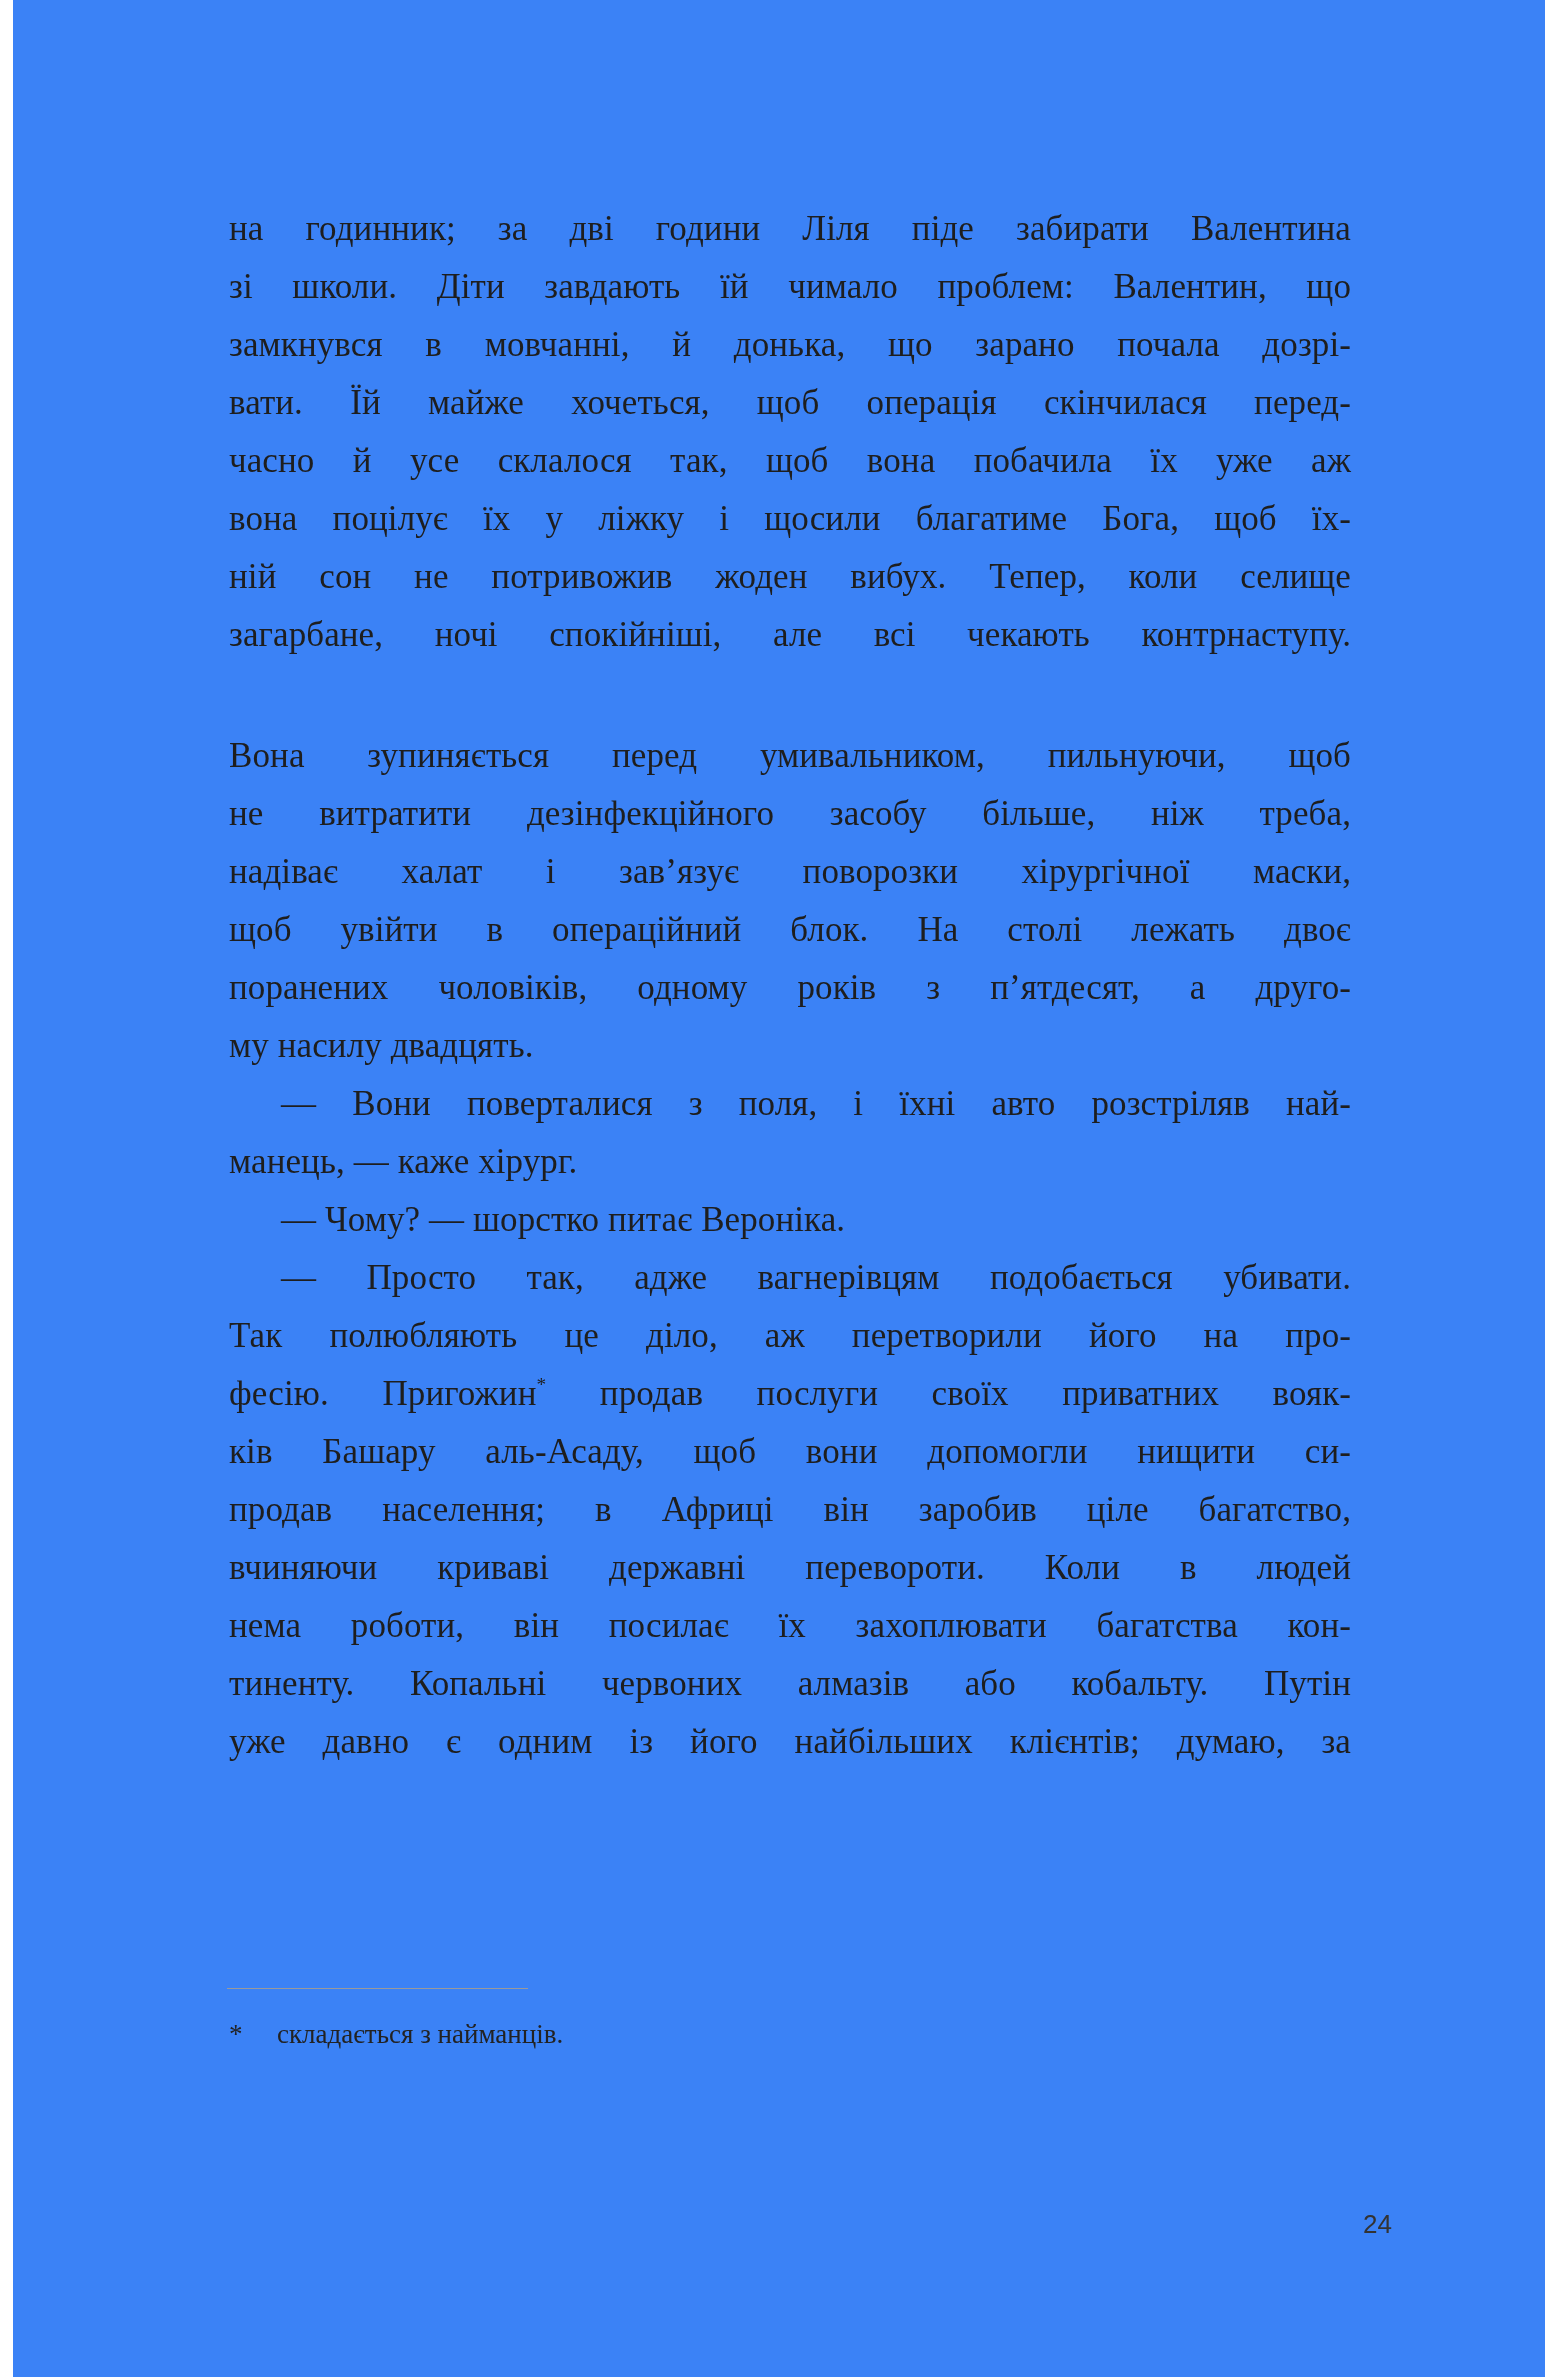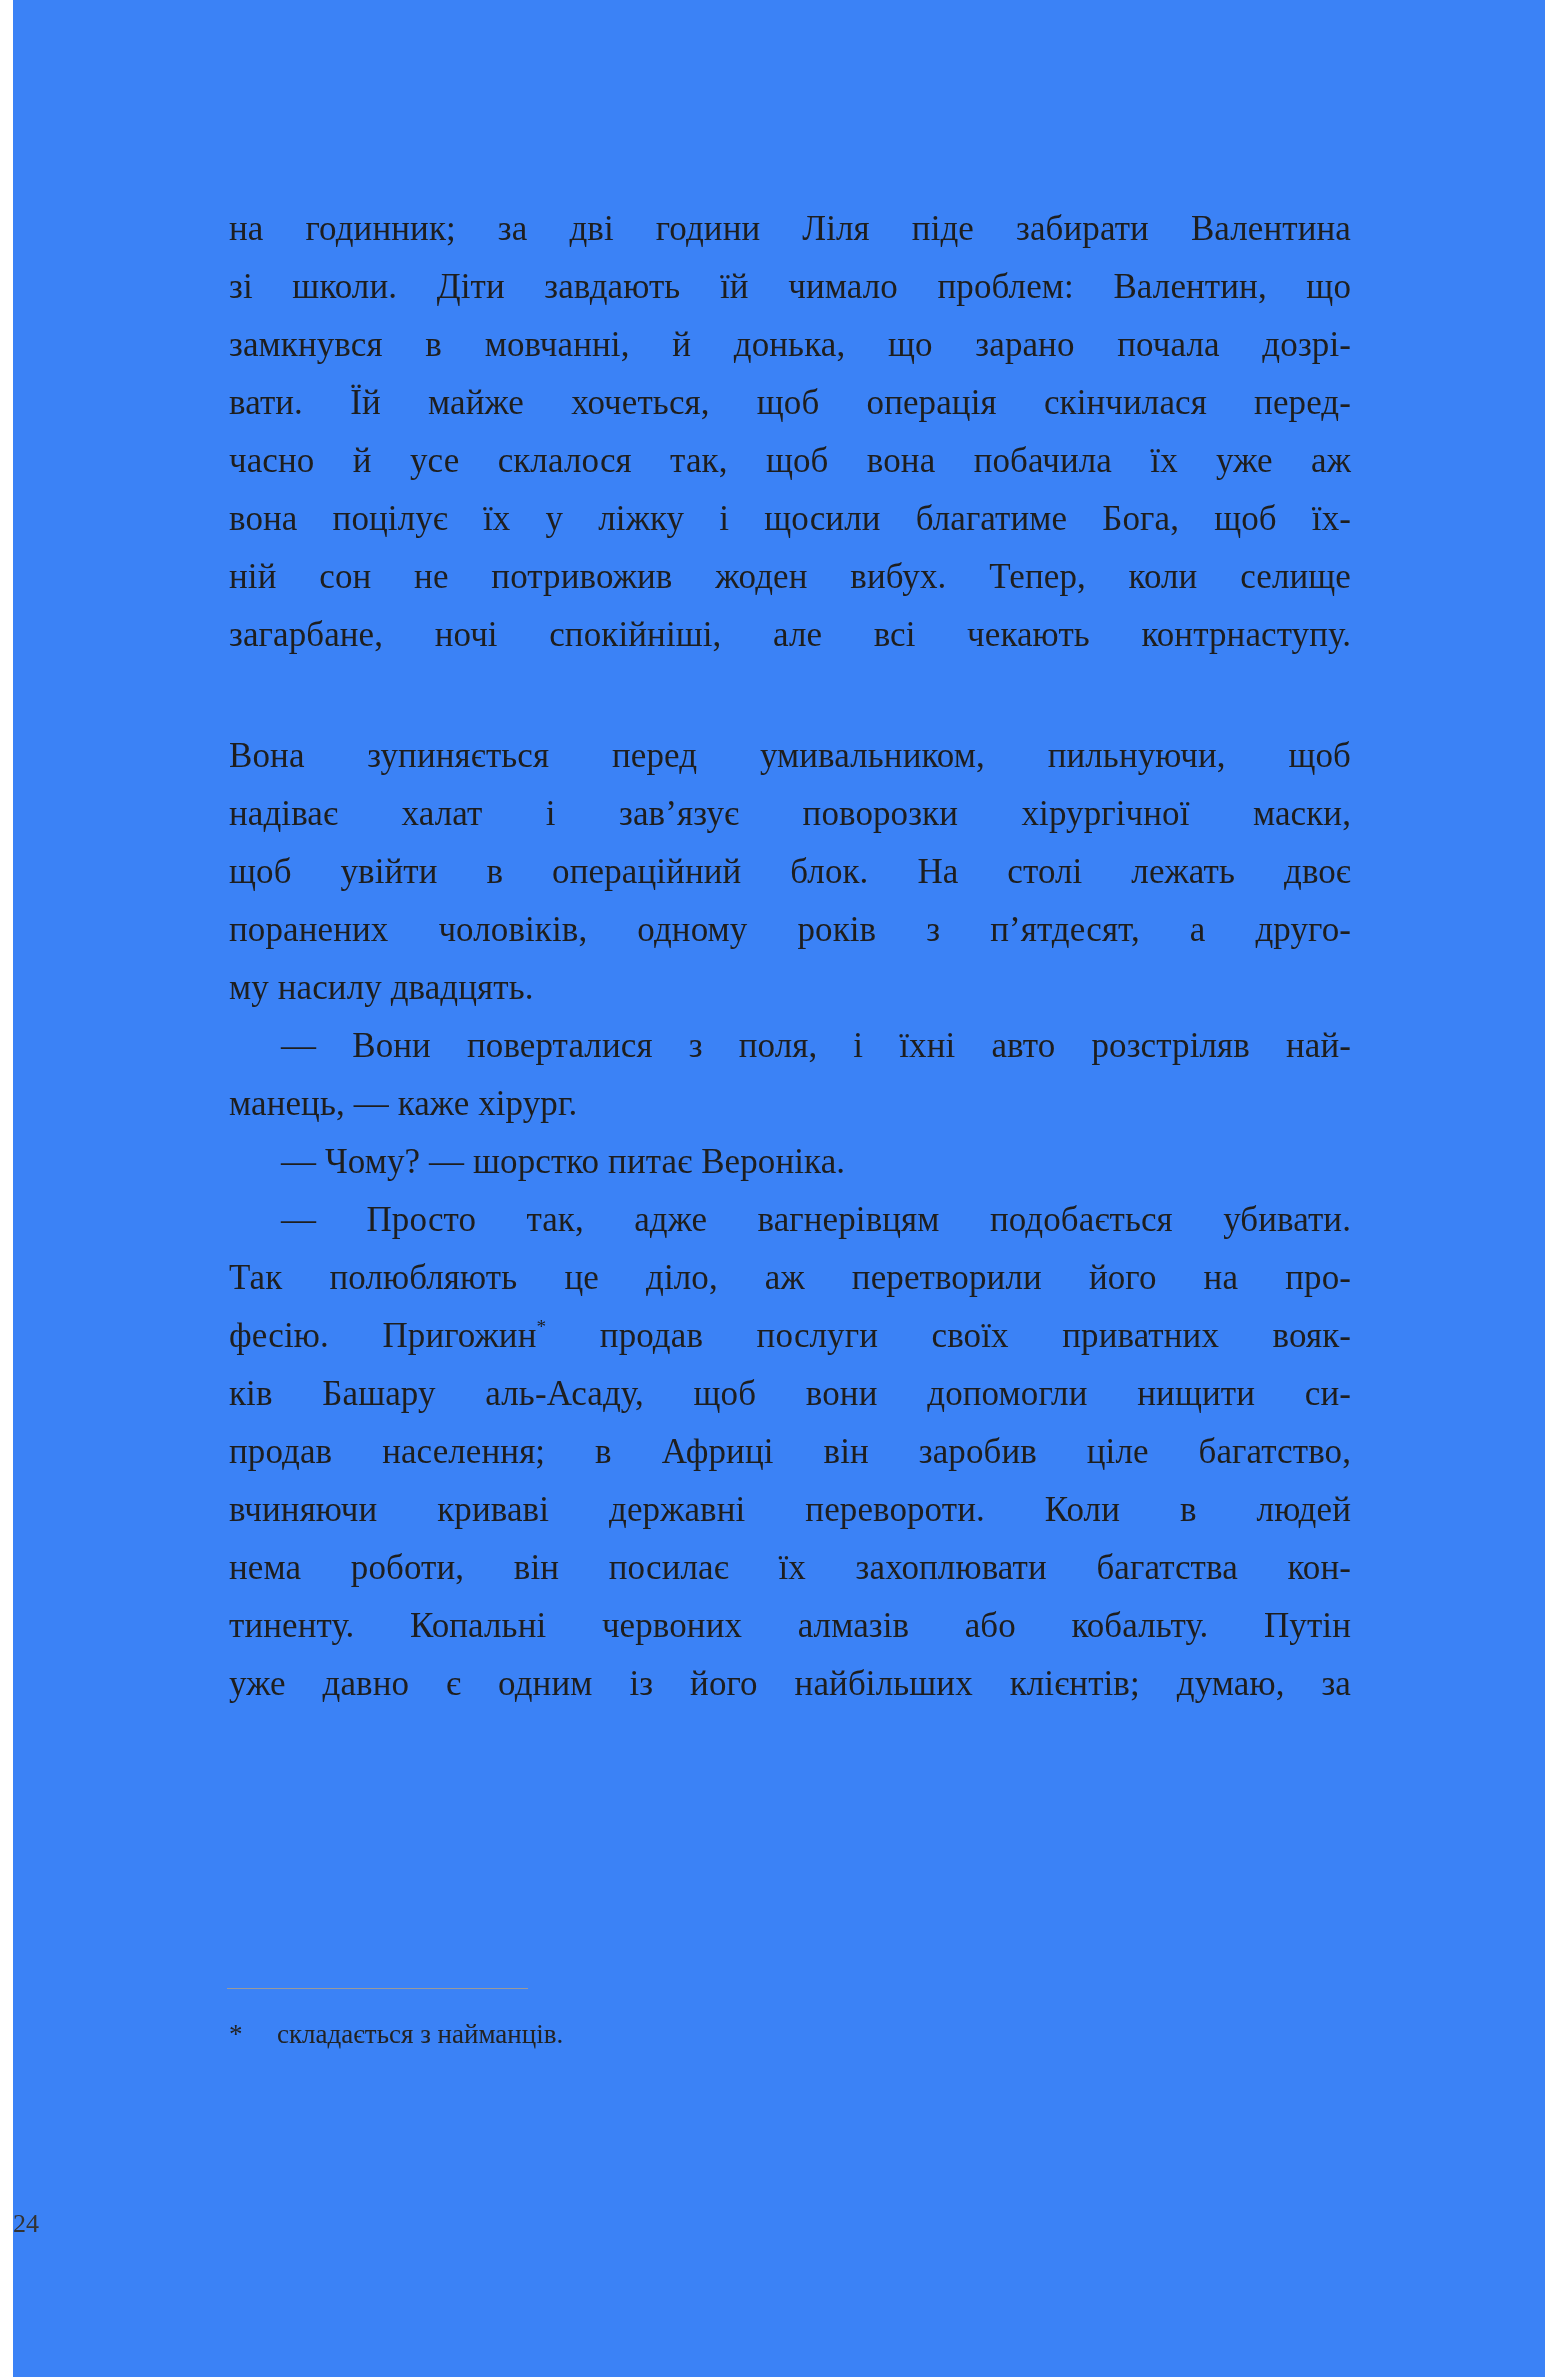--- a/index.html
+++ b/index.html
@@ -81,22 +81,22 @@
     .sup {
       font-size: 19.3px;
       vertical-align: 14.5px;
       line-height: 0;
     }
     .page-number {
       position: absolute;
       left: 0;
       width: 1379px;
       top: 2209px;
-      text-align: left;
-      font-family: Liberation Serif, serif;
+      text-align: right;
+      font-family: Liberation Sans, sans-serif;
       font-size: 26px;
       color: #333;
     }
   </style>
 </head>
 <body>
 
 <div class="page">
 
   <div class="body-text">
@@ -106,20 +106,21 @@
     <span class="line">замкнувся в мовчанні, й донька, що зарано почала дозрі-</span>
     <span class="line">вати. Їй майже хочеться, щоб операція скінчилася перед-</span>
     <span class="line">часно й усе склалося так, щоб вона побачила їх уже аж</span>
     <span class="line">вона поцілує їх у ліжку і щосили благатиме Бога, щоб їх-</span>
     <span class="line">ній сон не потривожив жоден вибух. Тепер, коли селище</span>
     <span class="line">загарбане, ночі спокійніші, але всі чекають контрнаступу.</span>
 
     <span class="gap"></span>
 
     <span class="line">Вона зупиняється перед умивальником, пильнуючи, щоб</span>
+    <span class="line">не витратити дезінфекційного засобу більше, ніж треба,</span>
     <span class="line">надіває халат і зав’язує поворозки хірургічної маски,</span>
     <span class="line">щоб увійти в операційний блок. На столі лежать двоє</span>
     <span class="line">поранених чоловіків, одному років з п’ятдесят, а друго-</span>
     <span class="line last">му насилу двадцять.</span>
 
     <span class="line indent">— Вони поверталися з поля, і їхні авто розстріляв най-</span>
     <span class="line last">манець, — каже хірург.</span>
 
     <span class="line indent last">— Чому? — шорстко питає Вероніка.</span>
 

